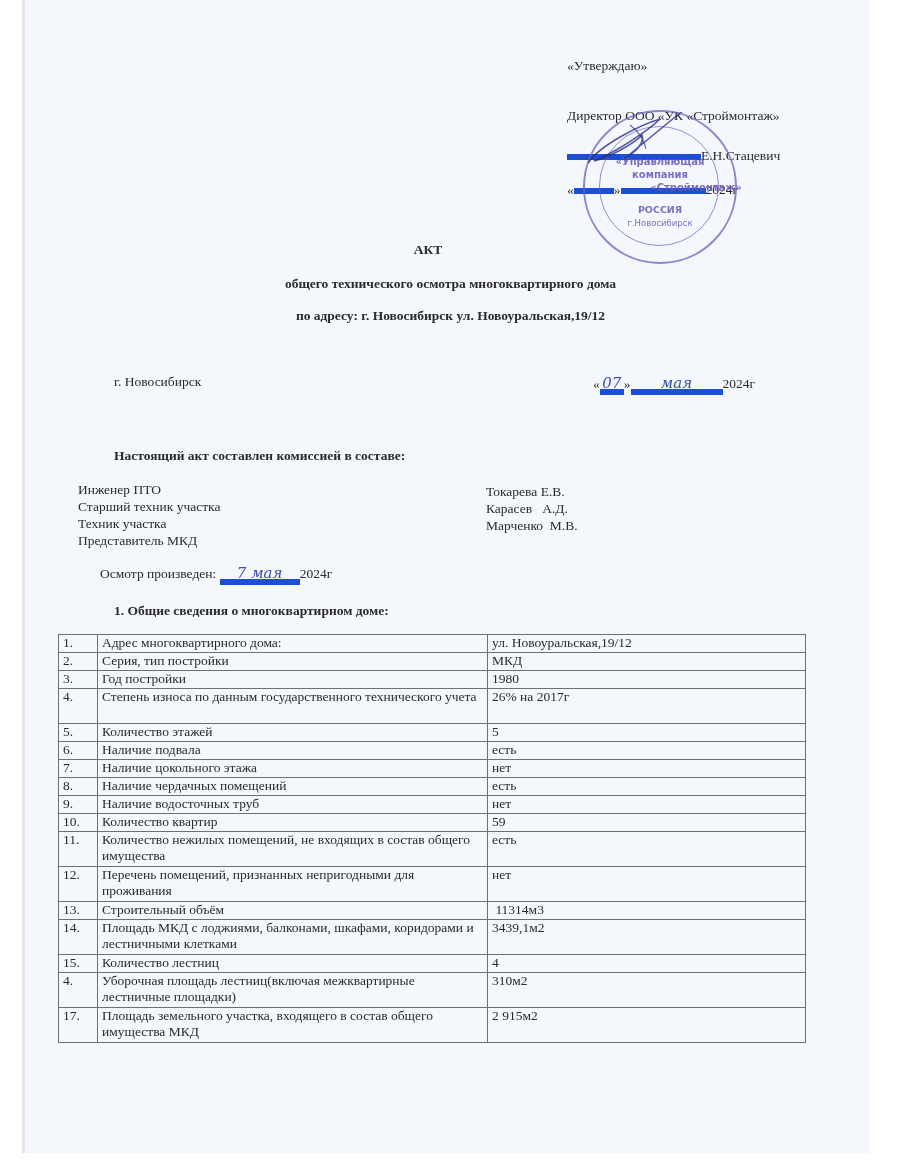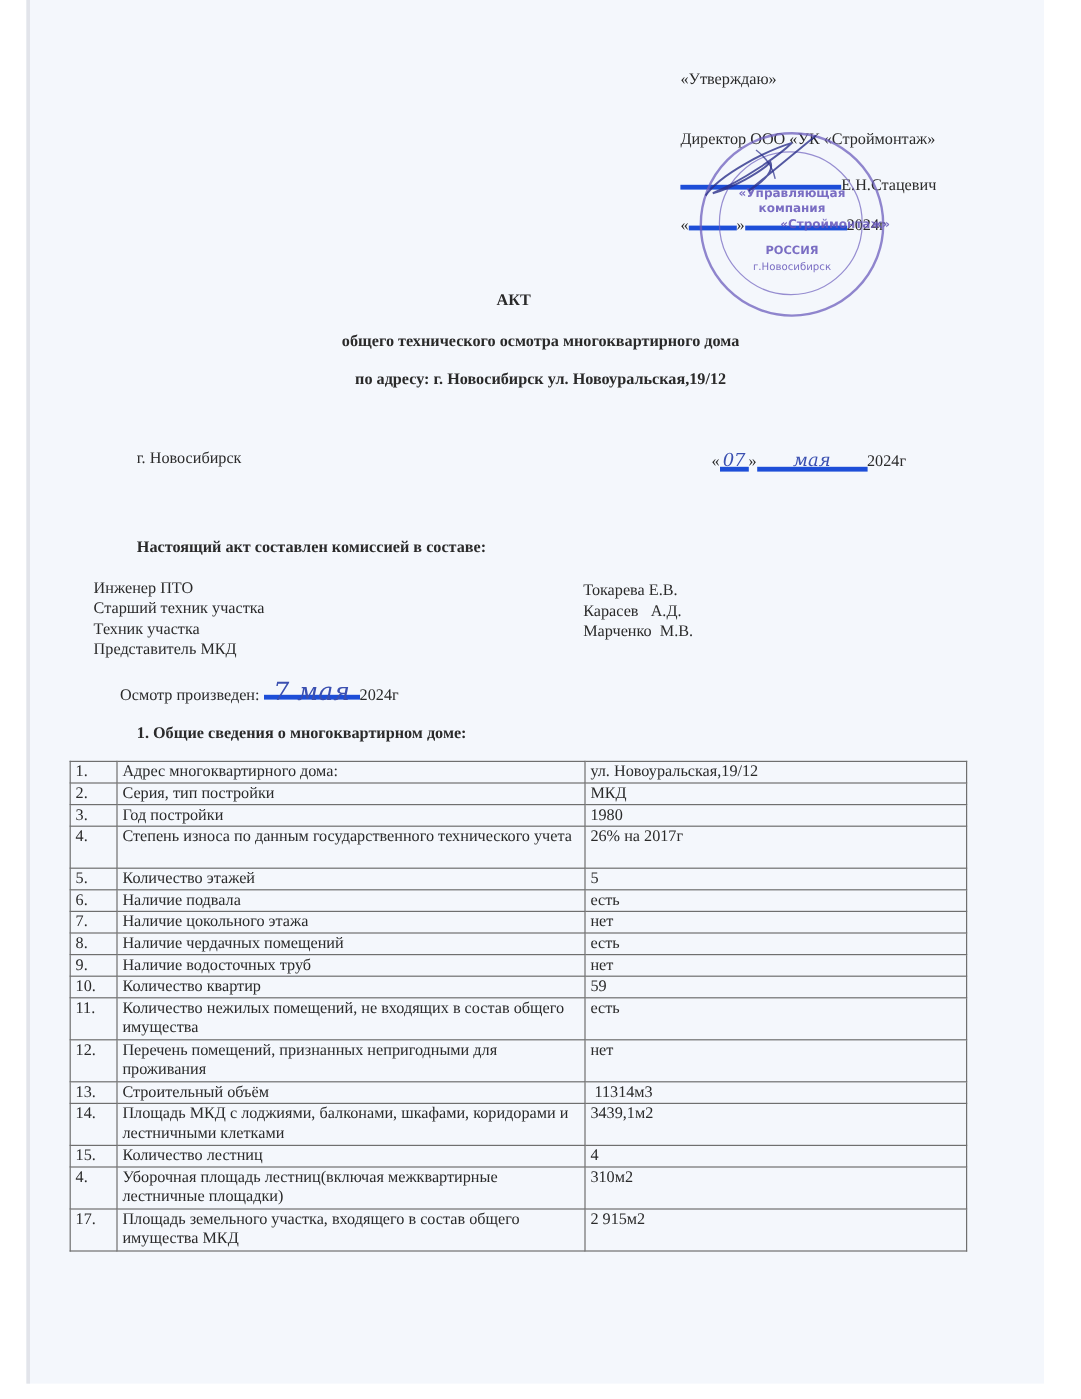--- a/index.html
+++ b/index.html
@@ -11,21 +11,21 @@
       position: absolute; left: 22px; top: 0; width: 845px; height: 1153px;
       background: #f4f7fc; border-left: 3px solid #e2e4ea;
     }
     .abs { position: absolute; white-space: nowrap; }
     .t14 { font-size: 13.5px; }
     .bold { font-weight: bold; }
 
     
     .approve { left: 567px; }
 
-    .underline-blank { display: inline-block; border-bottom: 4px solid #1d4ed8; height: 13px; vertical-align: baseline; }
+    .underline-blank { display: inline-block; border-bottom: 6px solid #1d4ed8; height: 13px; vertical-align: baseline; }
 
     
     .stamp {
       position: absolute; left: 583px; top: 110px; width: 150px; height: 150px;
       border-radius: 50%; border: 2px solid rgba(110,95,190,0.75);
       box-shadow: inset 0 0 0 5px rgba(244,247,252,0.0);
       pointer-events: none;
     }
     .stamp-inner {
       position: absolute; left: 14px; top: 14px; width: 118px; height: 118px;
@@ -94,21 +94,21 @@
 <div class="abs t14" style="left:78px; top:499px;">Старший техник участка</div>
 <div class="abs t14" style="left:78px; top:516px;">Техник участка</div>
 <div class="abs t14" style="left:78px; top:533px;">Представитель МКД</div>
 
 <div class="abs t14" style="left:486px; top:484px; white-space:pre;">Токарева Е.В.</div>
 <div class="abs t14" style="left:486px; top:501px; white-space:pre;">Карасев   А.Д.</div>
 <div class="abs t14" style="left:486px; top:518px; white-space:pre;">Марченко  М.В.</div>
 
 <div class="abs t14" style="left:100px; top:564px;">
   <span>Осмотр произведен:</span>
-  <span class="underline-blank hand" style="width:80px; text-align:center; font-size:21px; height:15px;">7 мая</span><span>2024г</span>
+  <span class="underline-blank hand" style="width:80px; text-align:center; font-size:15px; height:15px;">7 мая</span><span>2024г</span>
 </div>
 
 <div class="abs bold t14" style="left:114px; top:603px;">1. Общие сведения о многоквартирном доме:</div>
 
 <table class="info">
   <tbody id="info-body">
       <tr class="single">
         <td class="num">1.</td>
         <td class="label">Адрес  многоквартирного дома:</td>
         <td class="value" style="white-space: pre;">ул. Новоуральская,19/12</td>

